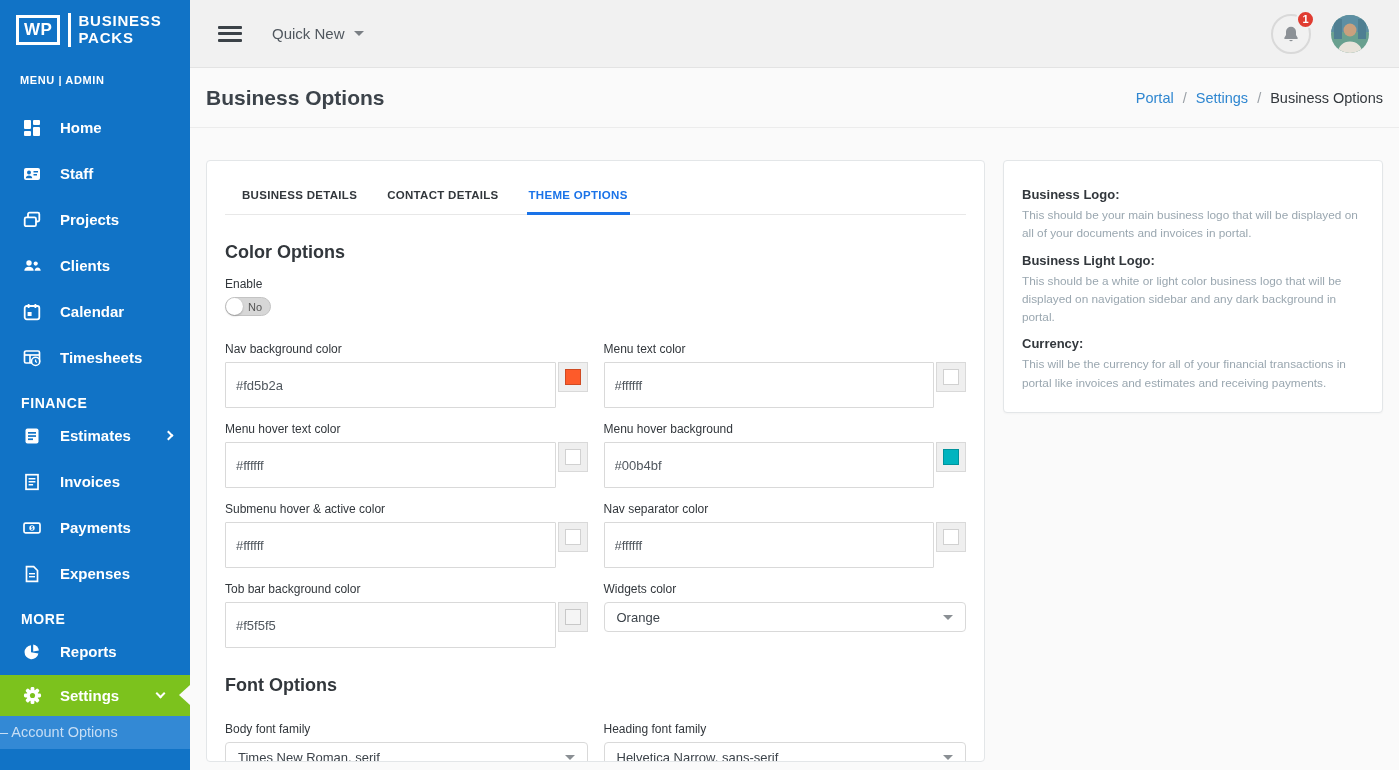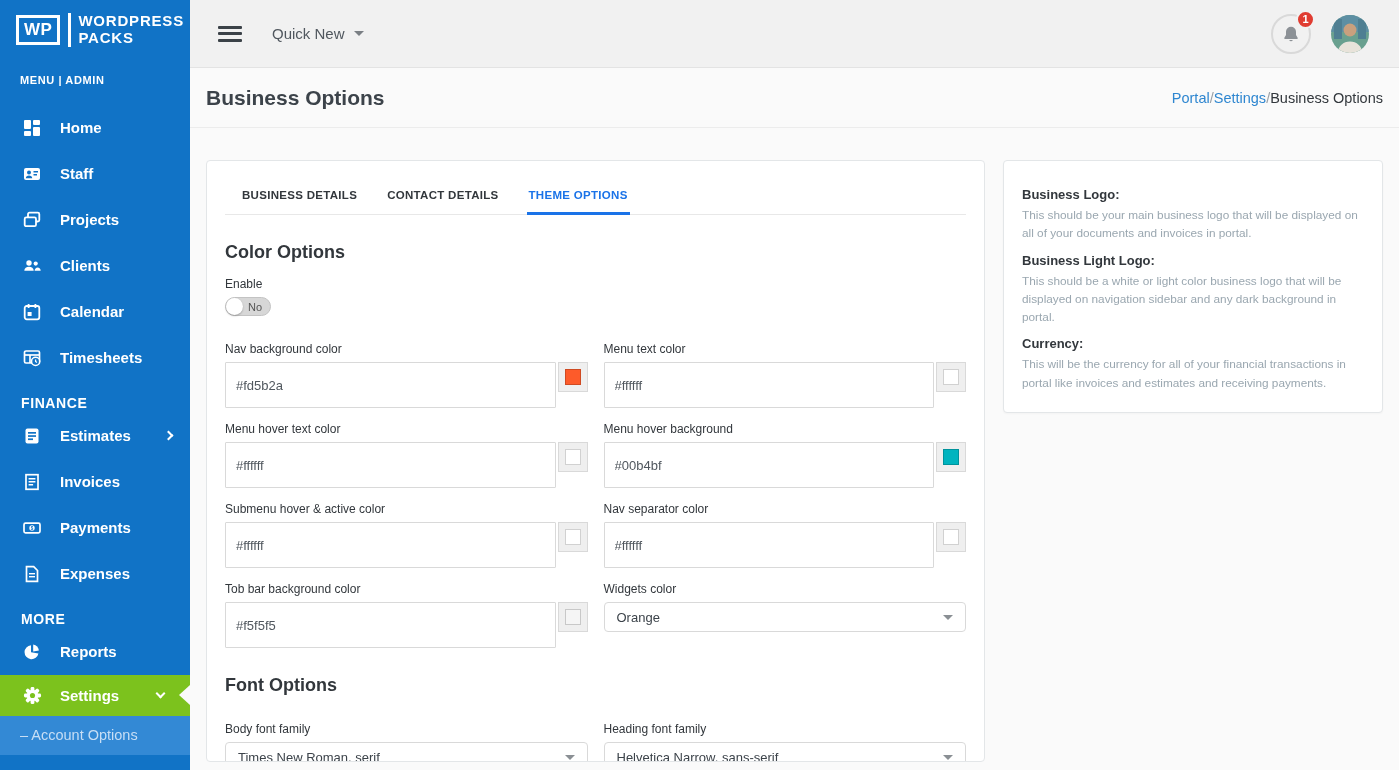--- a/index.html
+++ b/index.html
@@ -16,38 +16,38 @@
   .nav { margin-top:16px; }
   .nav-item { height:46px; display:flex; align-items:center; gap:18px; padding:0 18px 0 22px; font-size:15px; font-weight:600; cursor:pointer; position:relative; }
   .nav-item .icon { width:20px; display:flex; justify-content:center; align-items:center; }
   .section-label { padding:14px 20px 2px 21px; font-size:14px; font-weight:700; letter-spacing:.6px; }
   .chev { width:7px; height:7px; border-right:2px solid #fff; border-bottom:2px solid #fff; display:inline-block; }
   .chev.right { transform:rotate(-45deg); margin-left:auto; }
   .chev.down  { transform:rotate(45deg); margin-left:auto; margin-right:8px; margin-top:-3px; }
   .nav-item.active { background:#7cc21d; height:41px; }
   .nav-item.active::after { content:''; position:absolute; right:0; top:50%; transform:translateY(-50%);
       border-top:10px solid transparent; border-bottom:10px solid transparent; border-right:11px solid #fafafa; }
-  .subitem { height:39px; background:#3389d5; color:#c7def5; display:flex; align-items:center; padding-left:20px; font-size:14.5px; font-weight:500; cursor:pointer; }
+  .subitem { height:33px; background:#3389d5; color:#c7def5; display:flex; align-items:center; font-size:14.5px; font-weight:500; cursor:pointer; }
 
   
   .main { flex:1; display:flex; flex-direction:column; min-width:0; }
 
   .topbar { height:68px; background:#f1f1f1; border-bottom:1px solid #e3e3e3; display:flex; align-items:center; padding:0 30px 0 28px; }
   .hamburger { width:24px; cursor:pointer; }
   .hamburger div { height:3px; background:#3b4248; border-radius:1px; margin:3.5px 0; }
   .quick-new { margin-left:30px; display:flex; align-items:center; gap:9px; font-size:15px; color:#50575e; cursor:pointer; }
   .caret-down { width:0; height:0; border-left:5px solid transparent; border-right:5px solid transparent; border-top:5px solid #7a7f84; }
   .topbar-right { margin-left:auto; display:flex; align-items:center; gap:20px; }
   .bell-wrap { position:relative; width:40px; height:40px; border-radius:50%; border:2px solid #d9d9d9; display:flex; align-items:center; justify-content:center; cursor:pointer; }
   .badge { position:absolute; top:-6px; right:-6px; min-width:19px; height:19px; border-radius:50%; background:#e03c31; color:#fff; font-size:11px; font-weight:700; display:flex; align-items:center; justify-content:center; border:2px solid #f1f1f1; }
   .avatar { width:38px; height:38px; border-radius:50%; overflow:hidden; cursor:pointer; flex-shrink:0; }
 
   .page-header { height:60px; display:flex; align-items:center; justify-content:space-between; padding:0 16px; border-bottom:1px solid #ececec; background:#fafafa; }
   .page-title { font-size:21px; font-weight:700; color:#3c434a; }
-  .breadcrumb { display:flex; align-items:center; font-size:14.5px; }
+  .breadcrumb { display:flex; align-items:center; gap:9px; font-size:14.5px; }
   .breadcrumb a { color:#2e86d0; text-decoration:none; cursor:pointer; }
   .breadcrumb .sep { color:#9aa0a6; }
   .breadcrumb .current { color:#32373c; }
 
   .content { flex:1; display:flex; gap:18px; padding:32px 16px 0 16px; background:#fafafa; }
   .card { background:#fff; border:1px solid #e3e6e8; border-radius:4px; }
   .form-card { width:779px; height:602px; padding:22px 18px 0 18px; overflow:hidden; }
 
   .tabs { display:flex; gap:26px; padding-left:15px; border-bottom:1px solid #e8e8e8; }
   .tab { font-size:11.5px; font-weight:700; letter-spacing:.3px; color:#32373c; padding:6px 2px 13px 2px; cursor:pointer; position:relative;text-align:center; }
@@ -76,21 +76,21 @@
 </style>
 </head>
 <body>
 
 <div class="screen">
 
   <div class="sidebar">
     <div class="logo">
       <span class="wp-box">WP</span>
       <span class="brand-text">
-        <span>WORDPRESS</span><br>
+        <span>BUSINESS</span><br>
         <span>PACKS</span>
       </span>
     </div>
     <div class="menu-header">MENU | ADMIN</div>
 
     <div class="nav">
       <div class="nav-item">
         <span class="icon">
           <svg width="18" height="18" viewBox="0 0 18 18" fill="#fff">
               <rect x="1" y="1" width="7" height="9" rx="1"></rect>

